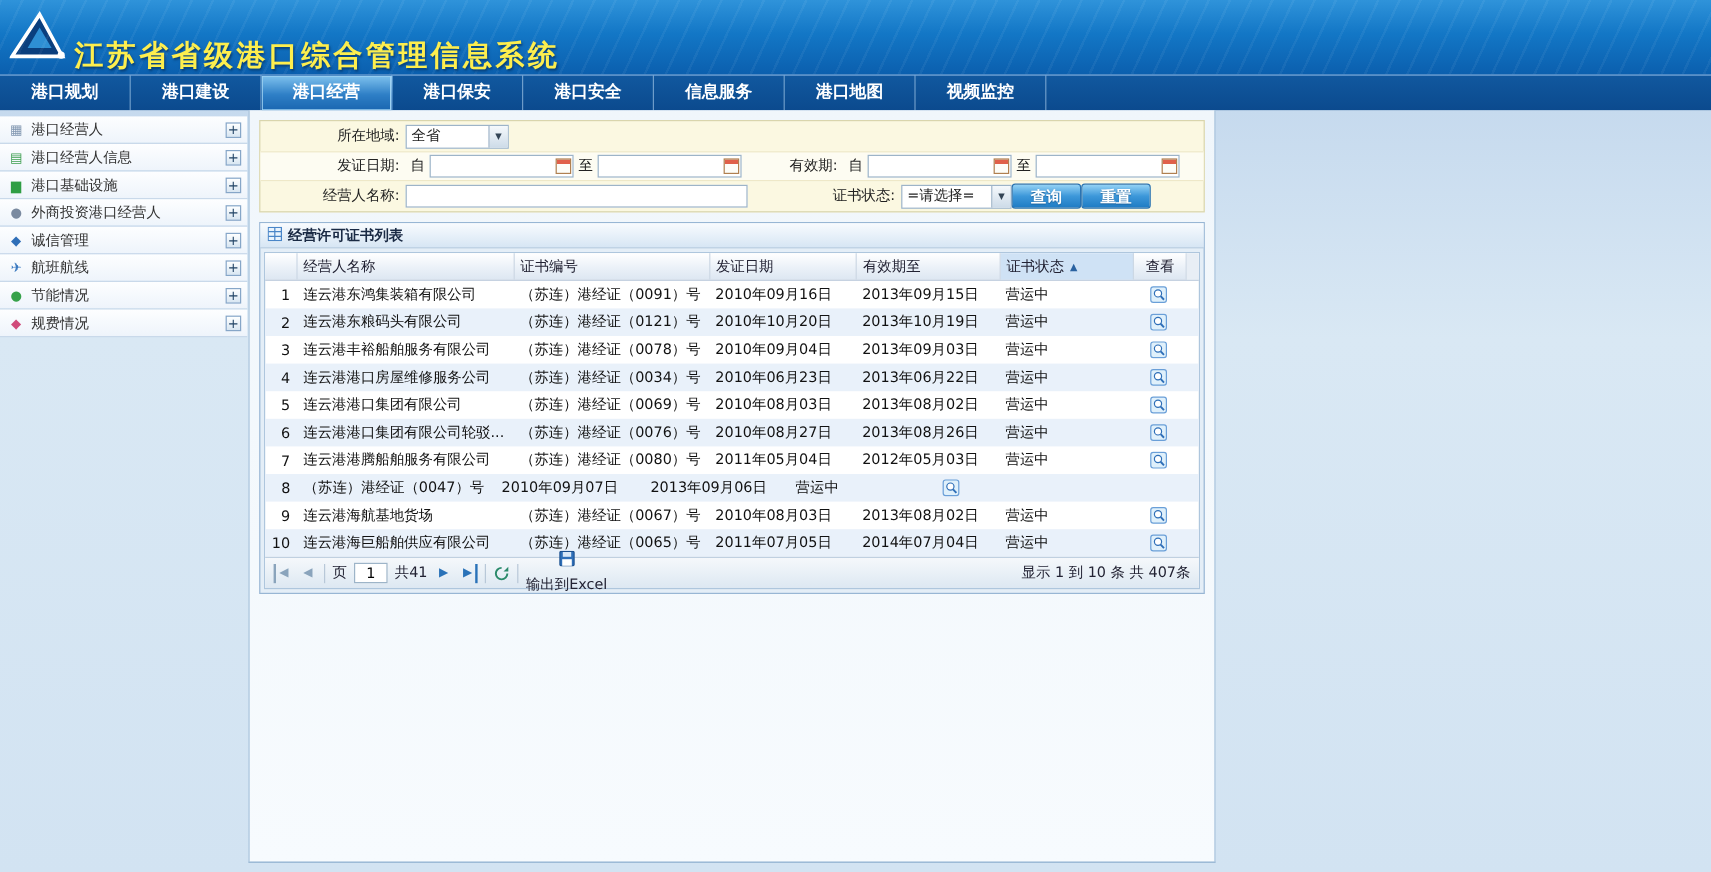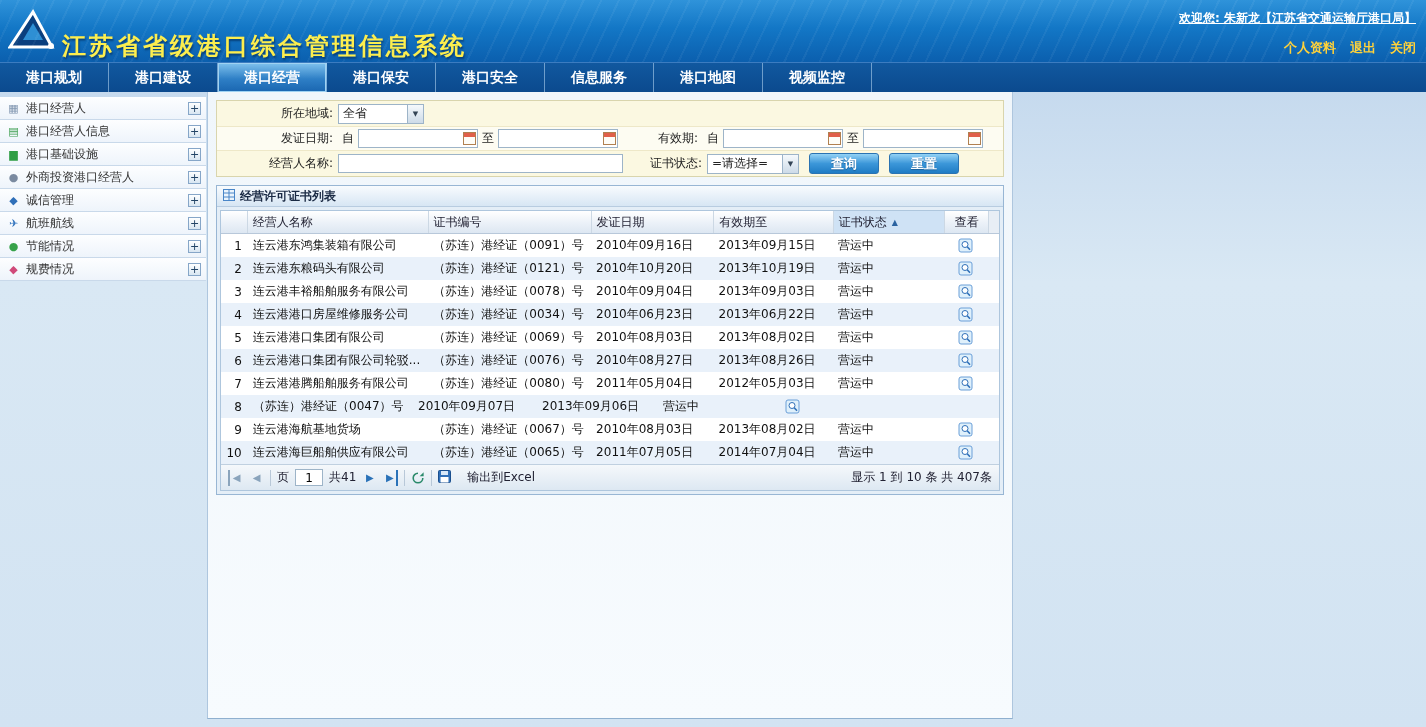--- a/index.html
+++ b/index.html
@@ -45,21 +45,21 @@
   .f-right.r3r { padding-right:30px; }
   .txt { height:19px; border:1px solid #9db4c8; background:#fff; font-size:12px; padding:0 3px; font-family:inherit; }
   .w285 { width:285px; }
   .datebox { position:relative; width:120px; height:19px; display:inline-block; }
   .d-in { width:100%; height:19px; border:1px solid #9db4c8; background:#fff; font-size:12px; padding:0 16px 0 3px; font-family:inherit; }
   .cal { position:absolute; right:2px; top:3px; width:13px; height:13px; border:1px solid #b08050; background:linear-gradient(180deg,#e0604a 0 4px,#fdfdf8 4px); cursor:pointer; }
   .selectbox { height:20px; border:1px solid #9db4c8; background:#fff; display:flex; align-items:center; padding-left:4px; cursor:pointer; }
   .w75 { width:86px; } .w84 { width:92px; }
   .sel-val { flex:1; color:#222; white-space:nowrap; overflow:hidden; }
   .sel-btn { width:16px; height:100%; display:flex; align-items:center; justify-content:center; font-size:7px; color:#345; background:linear-gradient(180deg,#f5f9fc,#cddbe8); border-left:1px solid #9db4c8; }
-  .btn { width:70px; height:21px; margin-left:10px; border:1px solid #2a73b2; border-radius:3px; background:linear-gradient(180deg,#93d2f5 0%,#3c97d9 50%,#1f7cc4 100%); color:#fff; font-weight:bold; font-size:13px; cursor:pointer; font-family:inherit; text-shadow:0 1px 1px #1a5f9a; }
+  .btn { width:58px; height:21px; border:1px solid #2a73b2; border-radius:3px; background:linear-gradient(180deg,#93d2f5 0%,#3c97d9 50%,#1f7cc4 100%); color:#fff; font-weight:bold; font-size:13px; cursor:pointer; font-family:inherit; text-shadow:0 1px 1px #1a5f9a; }
 
   
   .grid-panel { margin-top:8px; border:1px solid #98b6d4; background:#e4eef7; }
   .grid-title { height:21px; display:flex; align-items:center; gap:5px; padding:0 6px; font-weight:bold; color:#1a2a44; background:linear-gradient(180deg,#f8fbfe,#d7e6f4); border-bottom:1px solid #b8cce0; }
   .grid-wrap { margin:3px; border:1px solid #aec6dd; background:#fff; }
   .g-head { display:flex; height:23px; background:linear-gradient(180deg,#ffffff,#ebf1f8 55%,#dde7f2); border-bottom:1px solid #b8c8da; color:#223; }
   .g-cell { display:flex; align-items:center; padding:0 5px; border-right:1px solid #ccd8e4; white-space:nowrap; overflow:hidden; }
   .g-head .g-cell { cursor:pointer; }
   .g-cell.sorted { background:#cfe2f5; }
   .sort-arrow { font-size:8px; color:#2a62a0; margin-left:5px; }
@@ -76,45 +76,37 @@
   
   .pager { height:26px; display:flex; align-items:center; gap:6px; padding:0 7px; background:linear-gradient(180deg,#f5f8fb,#dde8f2); border-top:1px solid #c0d0e0; color:#223; }
   .pg { width:15px; height:16px; display:flex; align-items:center; justify-content:center; font-size:10px; cursor:pointer; }
   .pg-first,.pg-prev { color:#8aa4bc; }
   .pg-next,.pg-last { color:#2a72b8; }
   .pg-first { border-left:2px solid #8aa4bc; }
   .pg-last { border-right:2px solid #2a72b8; }
   .pg-sep { width:1px; height:16px; background:#b8c8d8; }
   .pg-input { width:28px; height:17px; border:1px solid #9db4c8; text-align:center; font-size:12px; font-family:inherit; }
   .pg-refresh { display:inline-flex; cursor:pointer; }
-  .pg-export { display:inline-flex; align-items:center; gap:16px; cursor:pointer; }
+  .pg-export { display:inline-flex; align-items:center; gap:4px; cursor:pointer;flex-direction:column; }
   .pg-summary { margin-left:auto; color:#223; }
 </style>
 </head>
 <body>
 
 <div class="page">
 
   <header class="topbar">
     <span class="logo">
       <svg width="48" height="42" viewBox="0 0 48 42">
         <polygon points="2,38 25,3 44,38" fill="#0a3f7e" stroke="#ffffff" stroke-width="3"></polygon>
         <polygon points="15,31 25,14 35,31" fill="#2e8fd4"></polygon>
         <circle cx="43" cy="37" r="3" fill="#ffffff"></circle>
       </svg>
     </span>
     <h1 class="app-title">江苏省省级港口综合管理信息系统</h1>
-    <div class="top-right">
-      <div class="welcome">欢迎您: 朱新龙【江苏省交通运输厅港口局】</div>
-      <div class="top-links" id="top-links">
-          <span class="top-link">个人资料</span>
-          <span class="top-link">退出</span>
-          <span class="top-link">关闭</span>
-        </div>
-    </div>
   </header>
 
   <nav class="navbar" id="navbar">
       <div class="tab">港口规划</div>
       <div class="tab">港口建设</div>
       <div class="tab active">港口经营</div>
       <div class="tab">港口保安</div>
       <div class="tab">港口安全</div>
       <div class="tab">信息服务</div>
       <div class="tab">港口地图</div>

